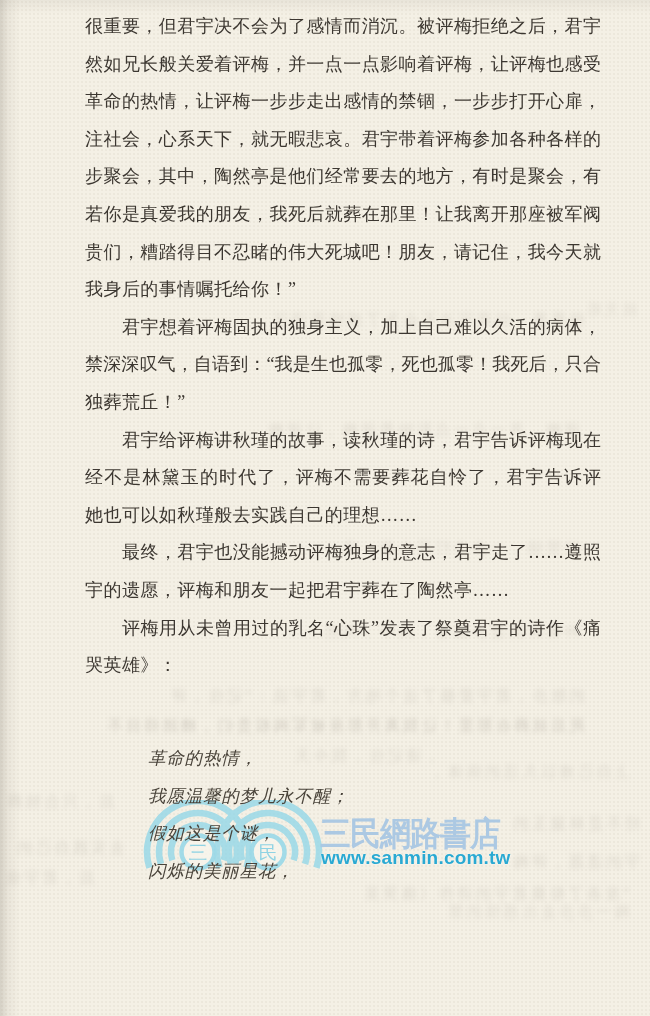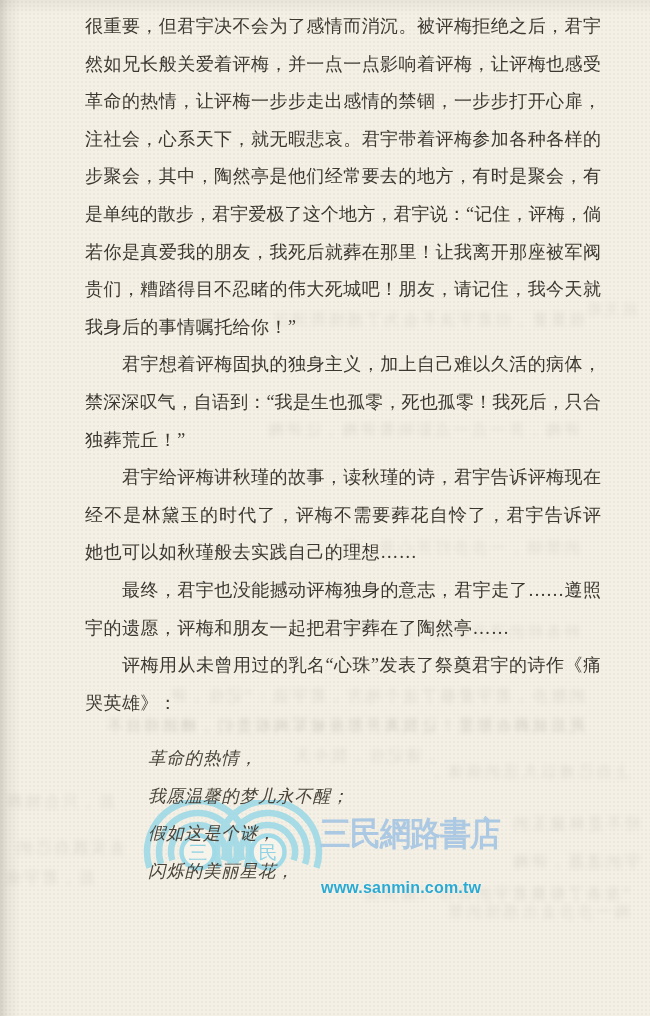--- a/index.html
+++ b/index.html
@@ -41,25 +41,24 @@
   #wm-logo{position:absolute;left:140px;top:800px;width:200px;height:85px;opacity:0.85;}
   #wm-name{
     position:absolute;left:320px;top:812px;width:300px;
     font-size:31px;font-weight:700;letter-spacing:-1px;
     color:#a9c7e3;opacity:0.95;
     font-family:"Liberation Serif","DejaVu Serif",serif;
     transform:scaleY(1.08);transform-origin:top left;
   }
   #wm-url{
     position:absolute;left:321px;top:847px;width:300px;
-    font-size:16px;font-weight:700;letter-spacing:0.2px;
+    font-size:19px;font-weight:700;letter-spacing:0.2px;
     color:#2aa9d2;
     font-family:"Liberation Sans","DejaVu Sans",sans-serif;
     text-shadow:0 0 2px rgba(255,255,255,0.9);
-    margin-top:32px;
   }
   
   .smudge{
     position:absolute;z-index:1;
     font-size:16px;line-height:20px;color:#6b6258;
     letter-spacing:2.5px;white-space:nowrap;overflow:hidden;
     filter:blur(2px);transform:scaleX(-1);
     font-family:"Liberation Serif","DejaVu Serif",serif;
     pointer-events:none;
   }
@@ -108,21 +107,20 @@
     <div id="wm-name">三民網路書店</div>
     <div id="wm-url">www.sanmin.com.tw</div>
   </div>
 
   <div id="text-block">
       <div class="line">很重要，但君宇决不会为了感情而消沉。被评梅拒绝之后，君宇依</div>
       <div class="line">然如兄长般关爱着评梅，并一点一点影响着评梅，让评梅也感受他</div>
       <div class="line">革命的热情，让评梅一步步走出感情的禁锢，一步步打开心扉，关</div>
       <div class="line">注社会，心系天下，就无暇悲哀。君宇带着评梅参加各种各样的进</div>
       <div class="line">步聚会，其中，陶然亭是他们经常要去的地方，有时是聚会，有时</div>
-      <div class="line">是单纯的散步，君宇爱极了这个地方，君宇说：“记住，评梅，倘</div>
       <div class="line">若你是真爱我的朋友，我死后就葬在那里！让我离开那座被军阀权</div>
       <div class="line">贵们，糟踏得目不忍睹的伟大死城吧！朋友，请记住，我今天就把</div>
       <div class="line last-line">我身后的事情嘱托给你！”</div>
       <div class="line first-indent">君宇想着评梅固执的独身主义，加上自己难以久活的病体，不</div>
       <div class="line">禁深深叹气，自语到：“我是生也孤零，死也孤零！我死后，只合</div>
       <div class="line last-line">独葬荒丘！”</div>
       <div class="line first-indent">君宇给评梅讲秋瑾的故事，读秋瑾的诗，君宇告诉评梅现在已</div>
       <div class="line">经不是林黛玉的时代了，评梅不需要葬花自怜了，君宇告诉评梅，</div>
       <div class="line last-line">她也可以如秋瑾般去实践自己的理想……</div>
       <div class="line first-indent">最终，君宇也没能撼动评梅独身的意志，君宇走了……遵照君</div>

